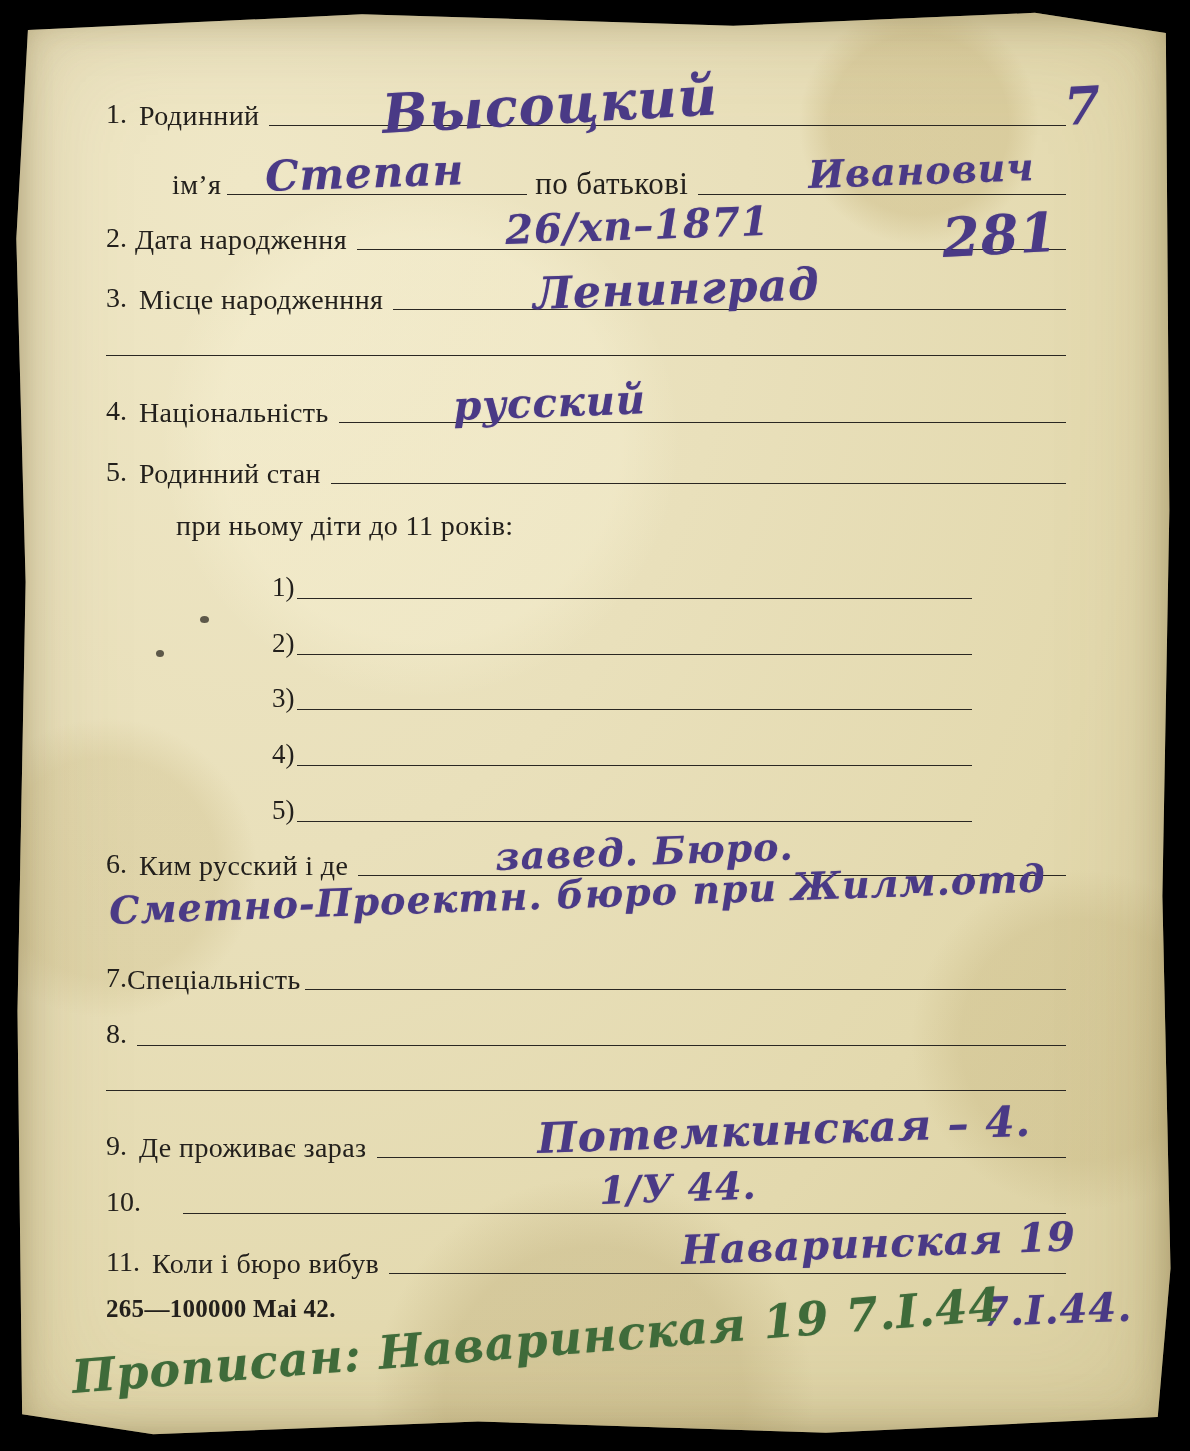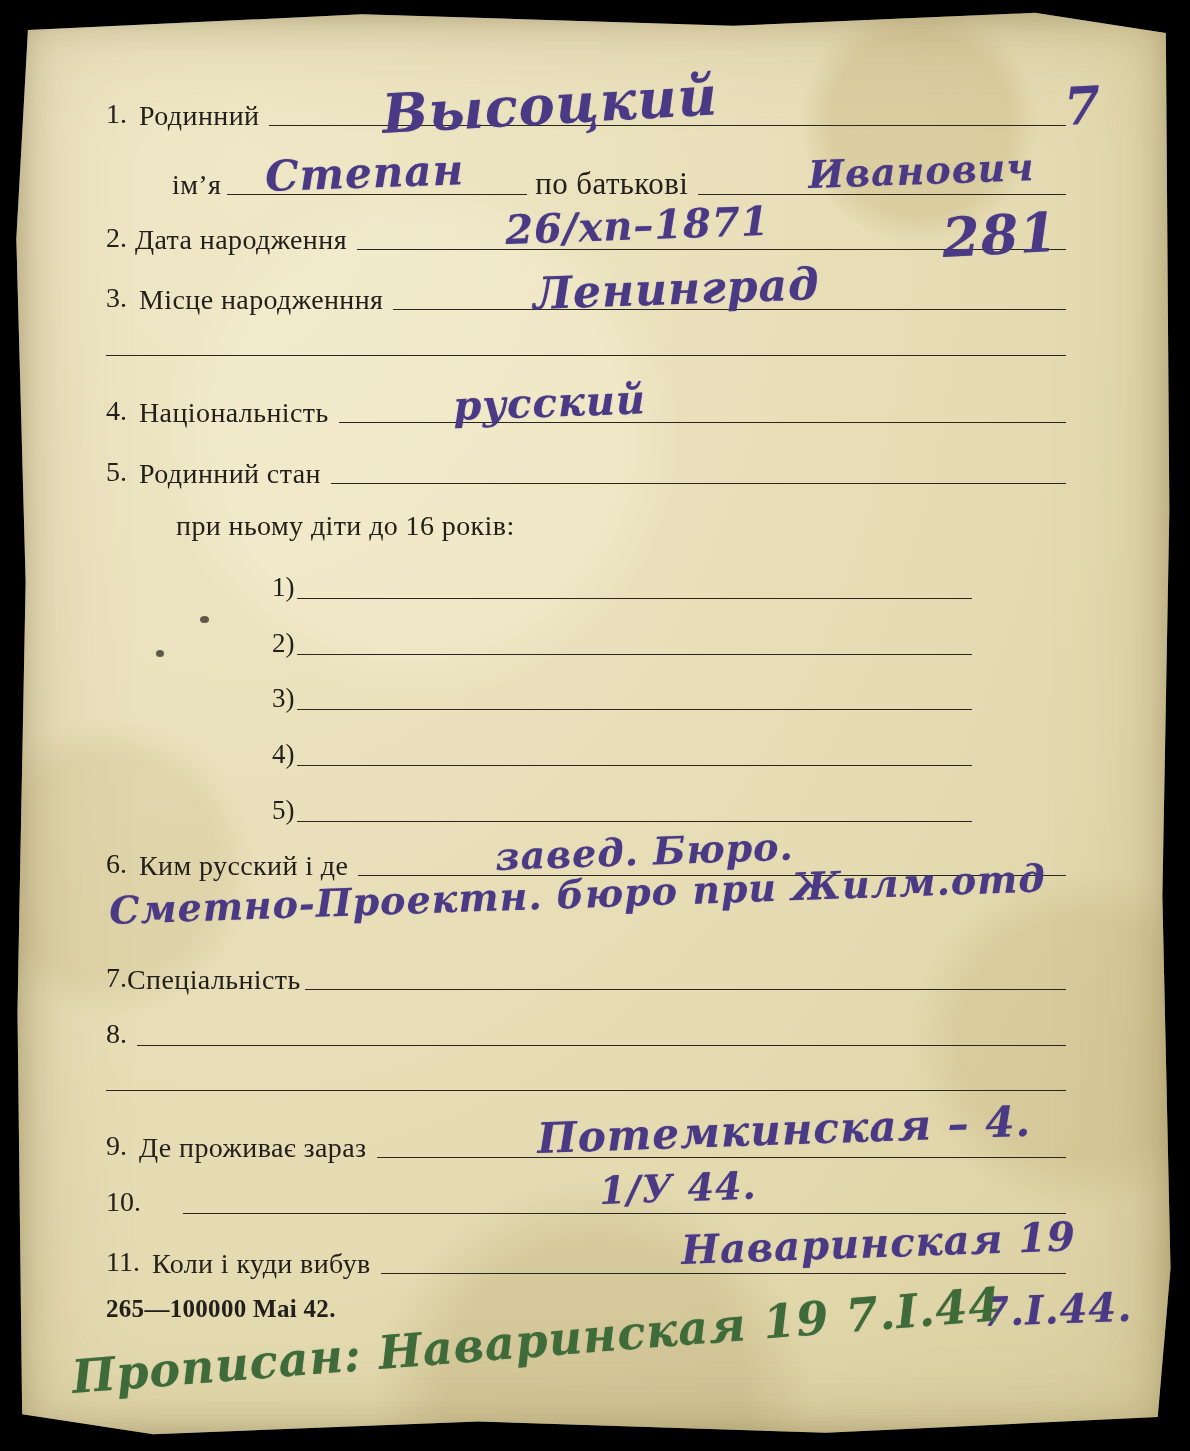--- a/index.html
+++ b/index.html
@@ -154,21 +154,21 @@
         <span class="rule" style="margin-left:10px;"></span>
       </div>
       <div class="hw slant2" style="left:440px; top:372px; font-size:40px;">русский</div>
 
       <div class="row" style="left:92px; top:446px; width:960px;">
         <span class="num">5.</span>
         <span class="lbl" style="margin-left:12px;">Родинний стан</span>
         <span class="rule" style="margin-left:10px;"></span>
       </div>
 
-      <div class="lbl" style="position:absolute; left:162px; top:502px;">при ньому діти до 16 років:</div>
+      <div class="lbl" style="position:absolute; left:162px; top:502px;">при ньому діти до 11 років:</div>
 
       <div class="children-line" style="left:258px; top:562px;">
         <span class="idx">1)</span>
         <span class="rule" style="width:700px;"></span>
       </div>
       <div class="children-line" style="left:258px; top:618px;">
         <span class="idx">2)</span>
         <span class="rule" style="width:700px;"></span>
       </div>
       <div class="children-line" style="left:258px; top:673px;">
@@ -217,21 +217,21 @@
       <div class="hw slant2" style="left:524px; top:1104px; font-size:42px;">Потемкинская – 4.</div>
 
       <div class="row" style="left:92px; top:1176px; width:960px;gap:32px;">
         <span class="num">10.</span>
         <span class="rule" style="margin-left:10px;"></span>
       </div>
       <div class="hw slant2" style="left:586px; top:1158px; font-size:38px;">1/У  44.</div>
 
       <div class="row" style="left:92px; top:1236px; width:960px;">
         <span class="num">11.</span>
-        <span class="lbl" style="margin-left:12px;">Коли і куди вибув</span>
+        <span class="lbl" style="margin-left:12px;">Коли і бюро вибув</span>
         <span class="rule" style="margin-left:10px;"></span>
       </div>
       <div class="hw slant2" style="left:668px; top:1216px; font-size:40px;">Наваринская 19</div>
 
       <div class="hw slant2" style="left:968px; top:1278px; font-size:40px;">7.I.44.</div>
 
       <div class="footer">265—100000 Mai 42.</div>
 
       <div class="hw green slant3" style="left:60px; top:1340px; font-size:46px;">Прописан: Наваринская 19  7.I.44</div>
 

